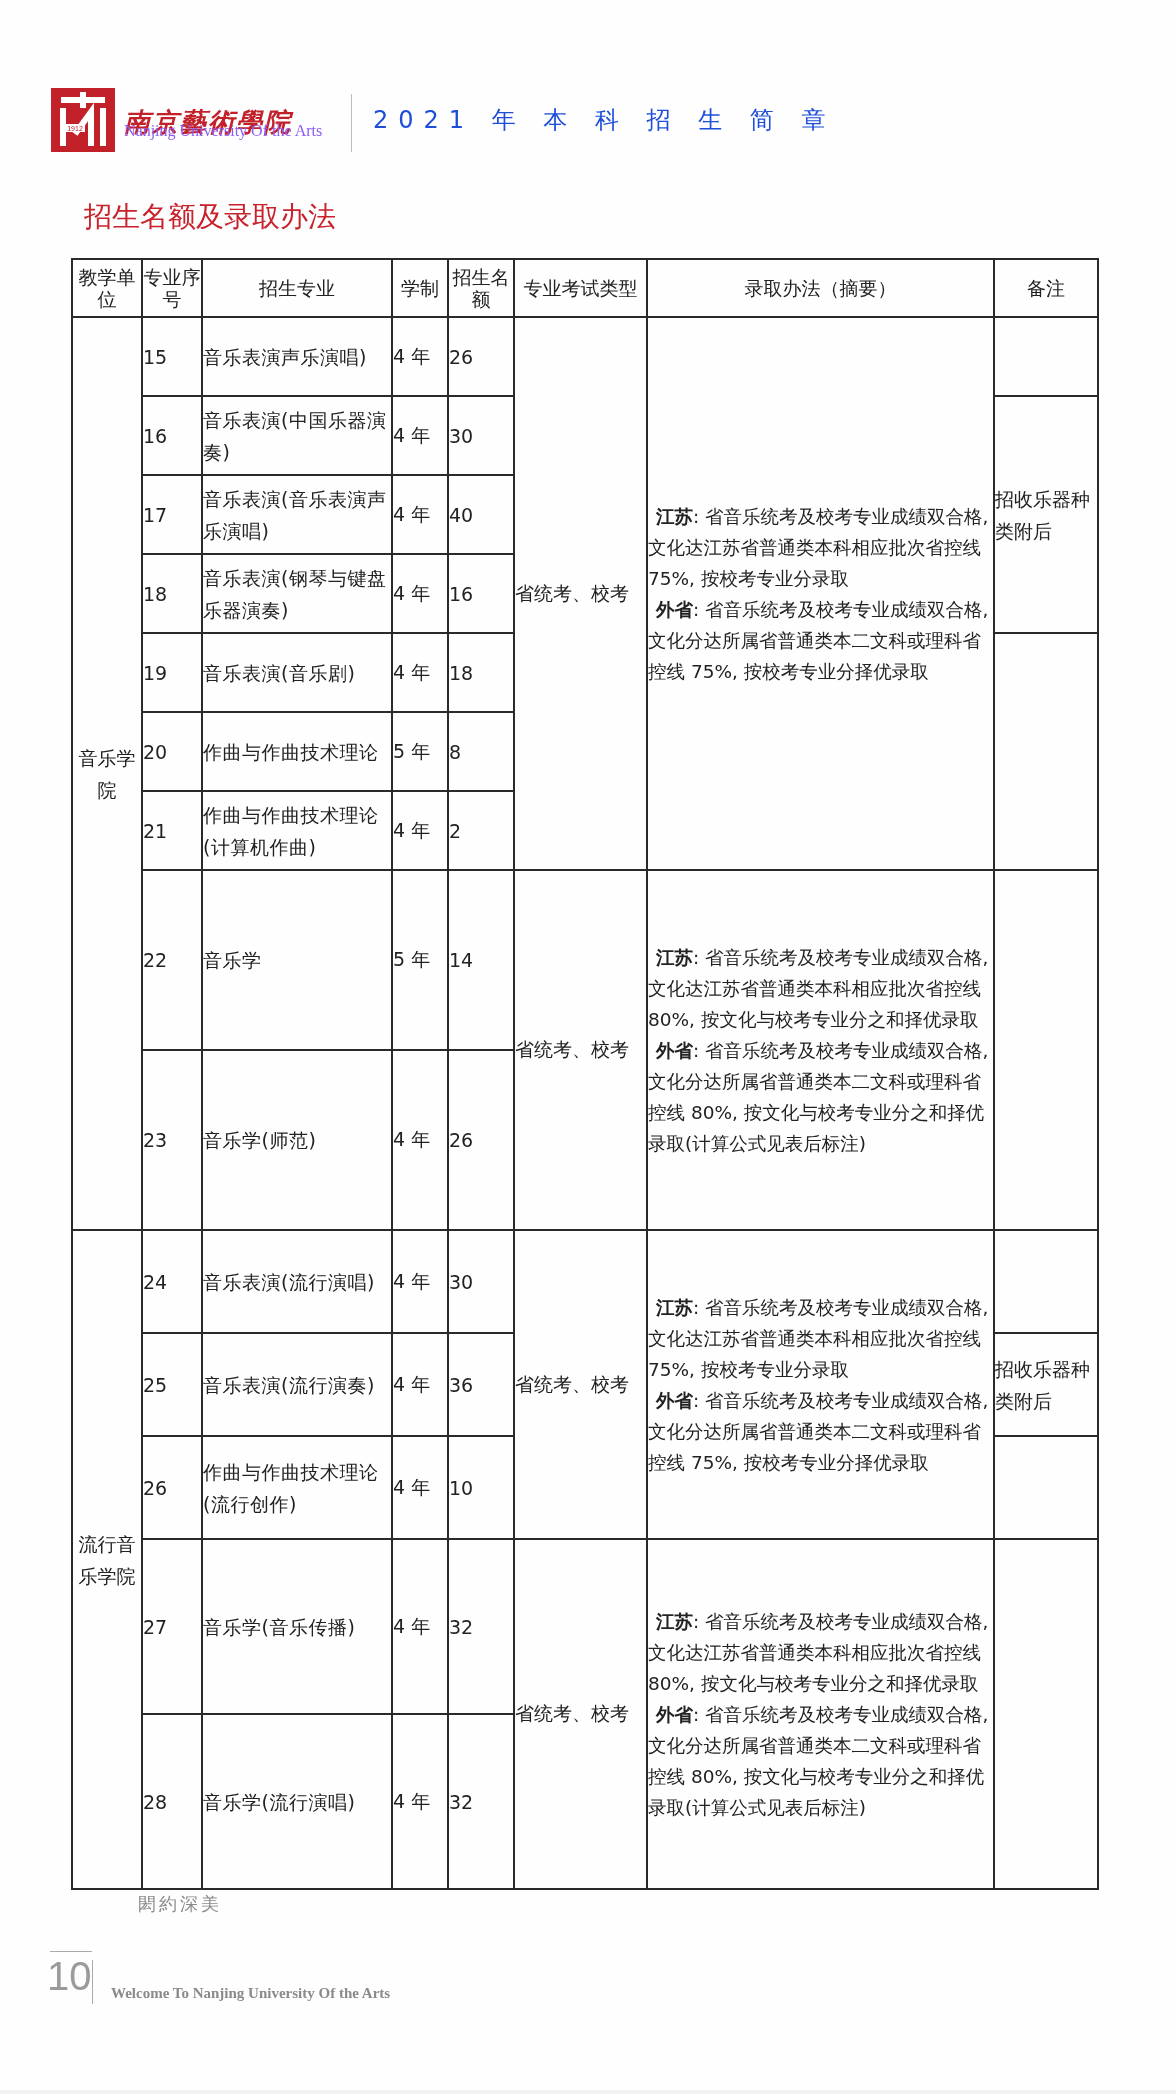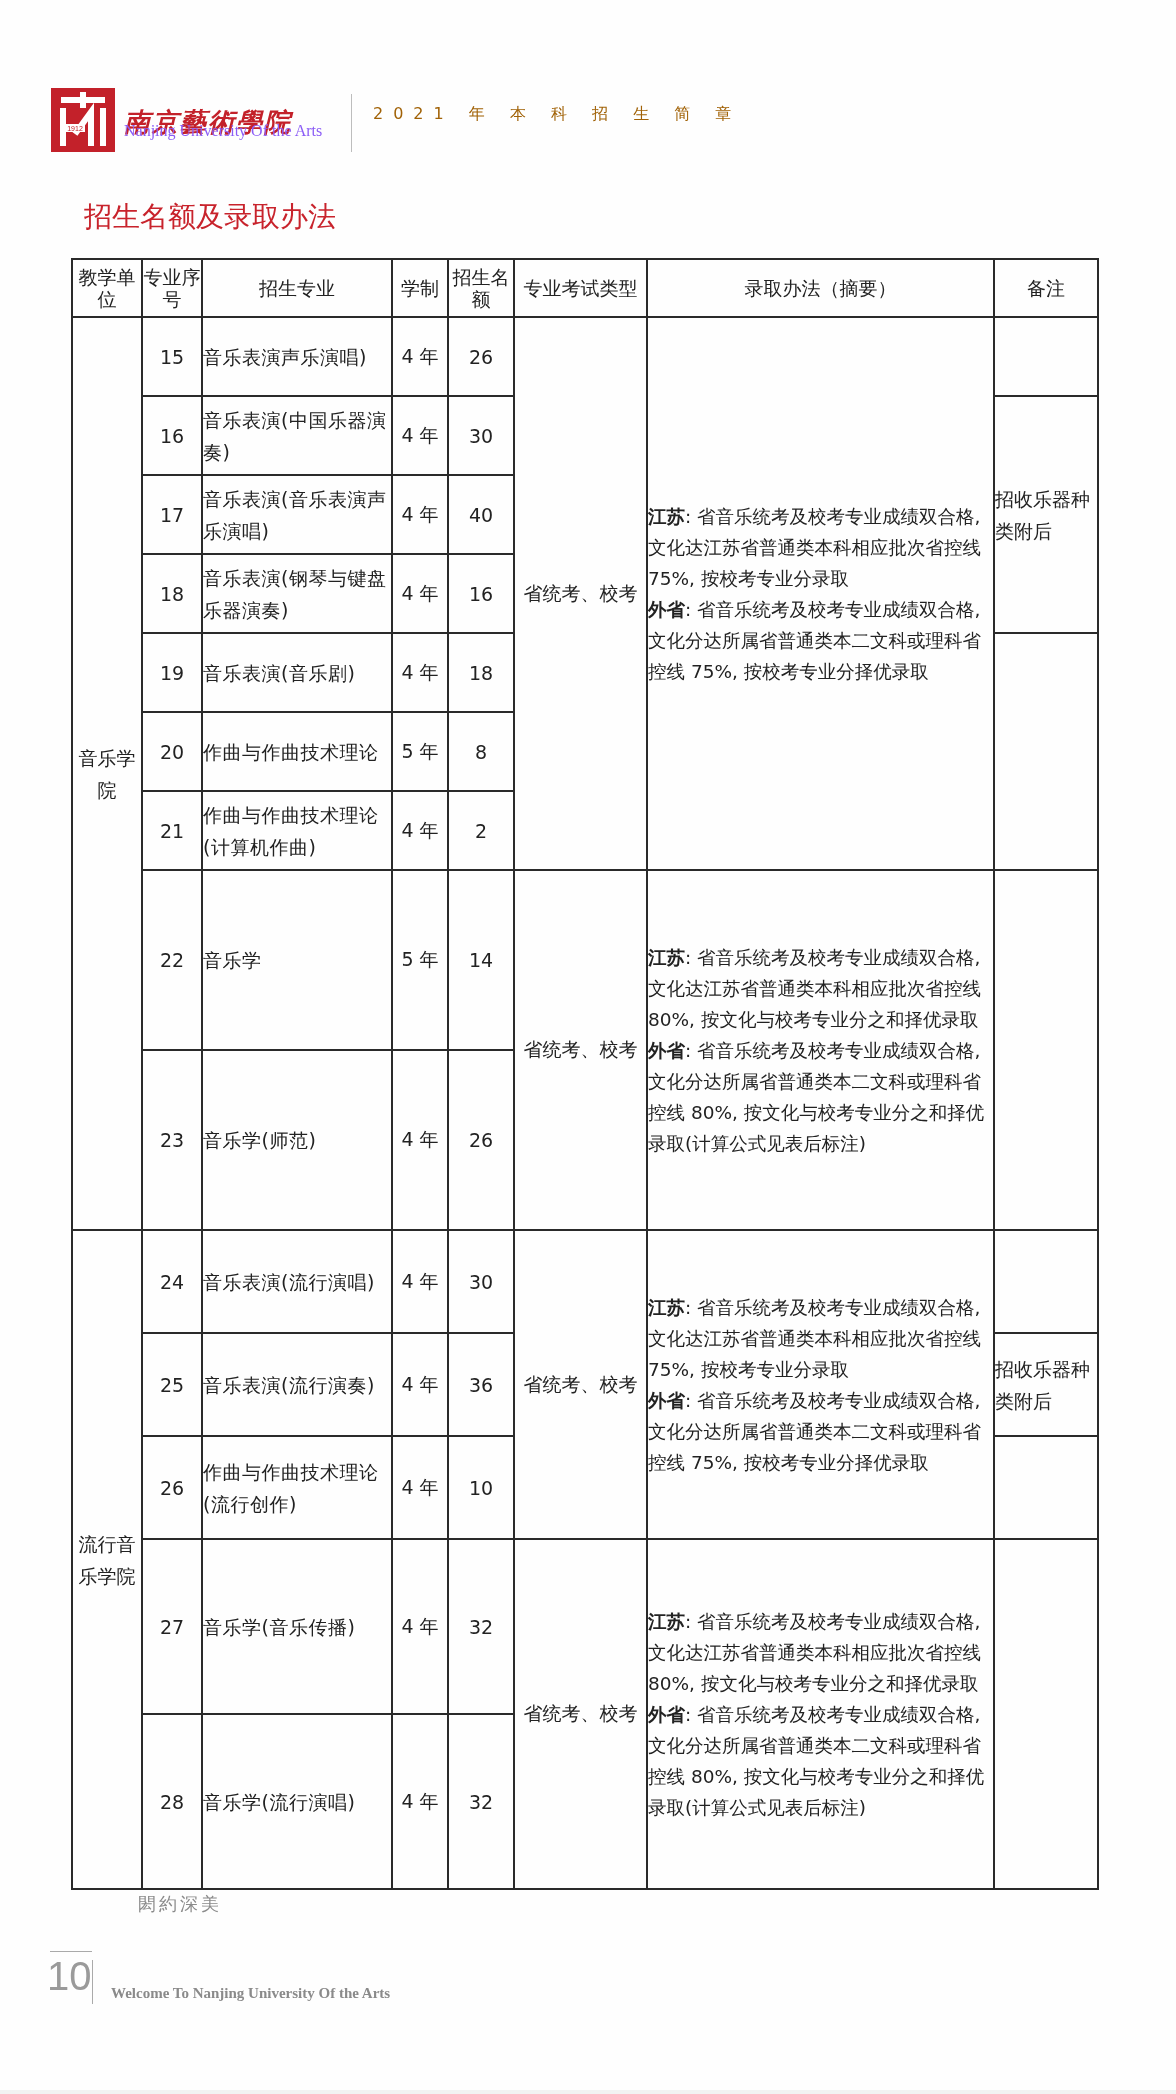--- a/index.html
+++ b/index.html
@@ -18,37 +18,37 @@
     font-family: "DejaVu Serif", serif; font-weight: bold; letter-spacing: 2px; font-style: italic; margin-top: 19px;
   }
   .logo-en {
     position: absolute; left: 124px; top: 122px; font-size: 16px; color: #8b5cf6;
     font-family: "Liberation Serif", serif;
   }
   .header-divider {
     position: absolute; left: 351px; top: 94px; width: 1px; height: 58px; background: #bdbdbd;
   }
   .header-title {
-    position: absolute; left: 373px; top: 104px; font-size: 16px; color: #a16207; letter-spacing: 10px;
+    position: absolute; left: 373px; top: 104px; font-size: 24px; color: #1d4ed8; letter-spacing: 10px;
   }
   .section-title {
     position: absolute; left: 84px; top: 198px; font-size: 28px; color: #c8232c;
   }
   table.adm {
     position: absolute; left: 71px; top: 258px; width: 1026px;
     border-collapse: collapse; table-layout: fixed; font-size: 19px; color: #222;
   }
   table.adm th, table.adm td {
     border: 2px solid #2a2a2a; padding: 0; vertical-align: middle;
   }
   table.adm th { font-weight: normal; text-align: center; line-height: 22px; height: 56px; margin-top: 23px; }
-  td.c { text-align: center; margin-left: 8px; }
+  td.c { text-align: left; margin-left: 8px; }
   td.major { padding: 0 6px; line-height: 32px; letter-spacing: 0.5px; margin-top: 45px; }
   td.method { padding: 0 6px; line-height: 31px; font-size: 18.5px; }
-  td.method b { font-weight: bold; }
+  td.method b { font-weight: bold; padding-left: 8px; }
   td.remark { padding: 0 6px; line-height: 32px; }
   td.unit { text-align: center; line-height: 32px; }
   .footer-rule { position: absolute; left: 50px; top: 1951px; width: 42px; height: 1px; background: #aaa; }
   .footer-num { position: absolute; left: 47px; top: 1954px; font-size: 40px; color: #9a9a9a; font-family: "Liberation Sans", sans-serif; font-weight: 300; }
   .footer-bar { position: absolute; left: 92px; top: 1960px; width: 1px; height: 44px; background: #aaa; }
   .footer-cn { position: absolute; left: 111px; top: 1892px; font-size: 18px; color: #8a8a8a; letter-spacing: 3px; font-family: "DejaVu Serif", serif; margin-left: 27px; }
   .footer-en { position: absolute; left: 111px; top: 1985px; font-size: 15px; color: #8a8a8a; font-weight: bold; font-family: "Liberation Serif", serif; }
   .bottom-strip { position: absolute; left: 0; top: 2090px; width: 1176px; height: 4px; background: #f2f2f2; }
 </style>
 </head>

